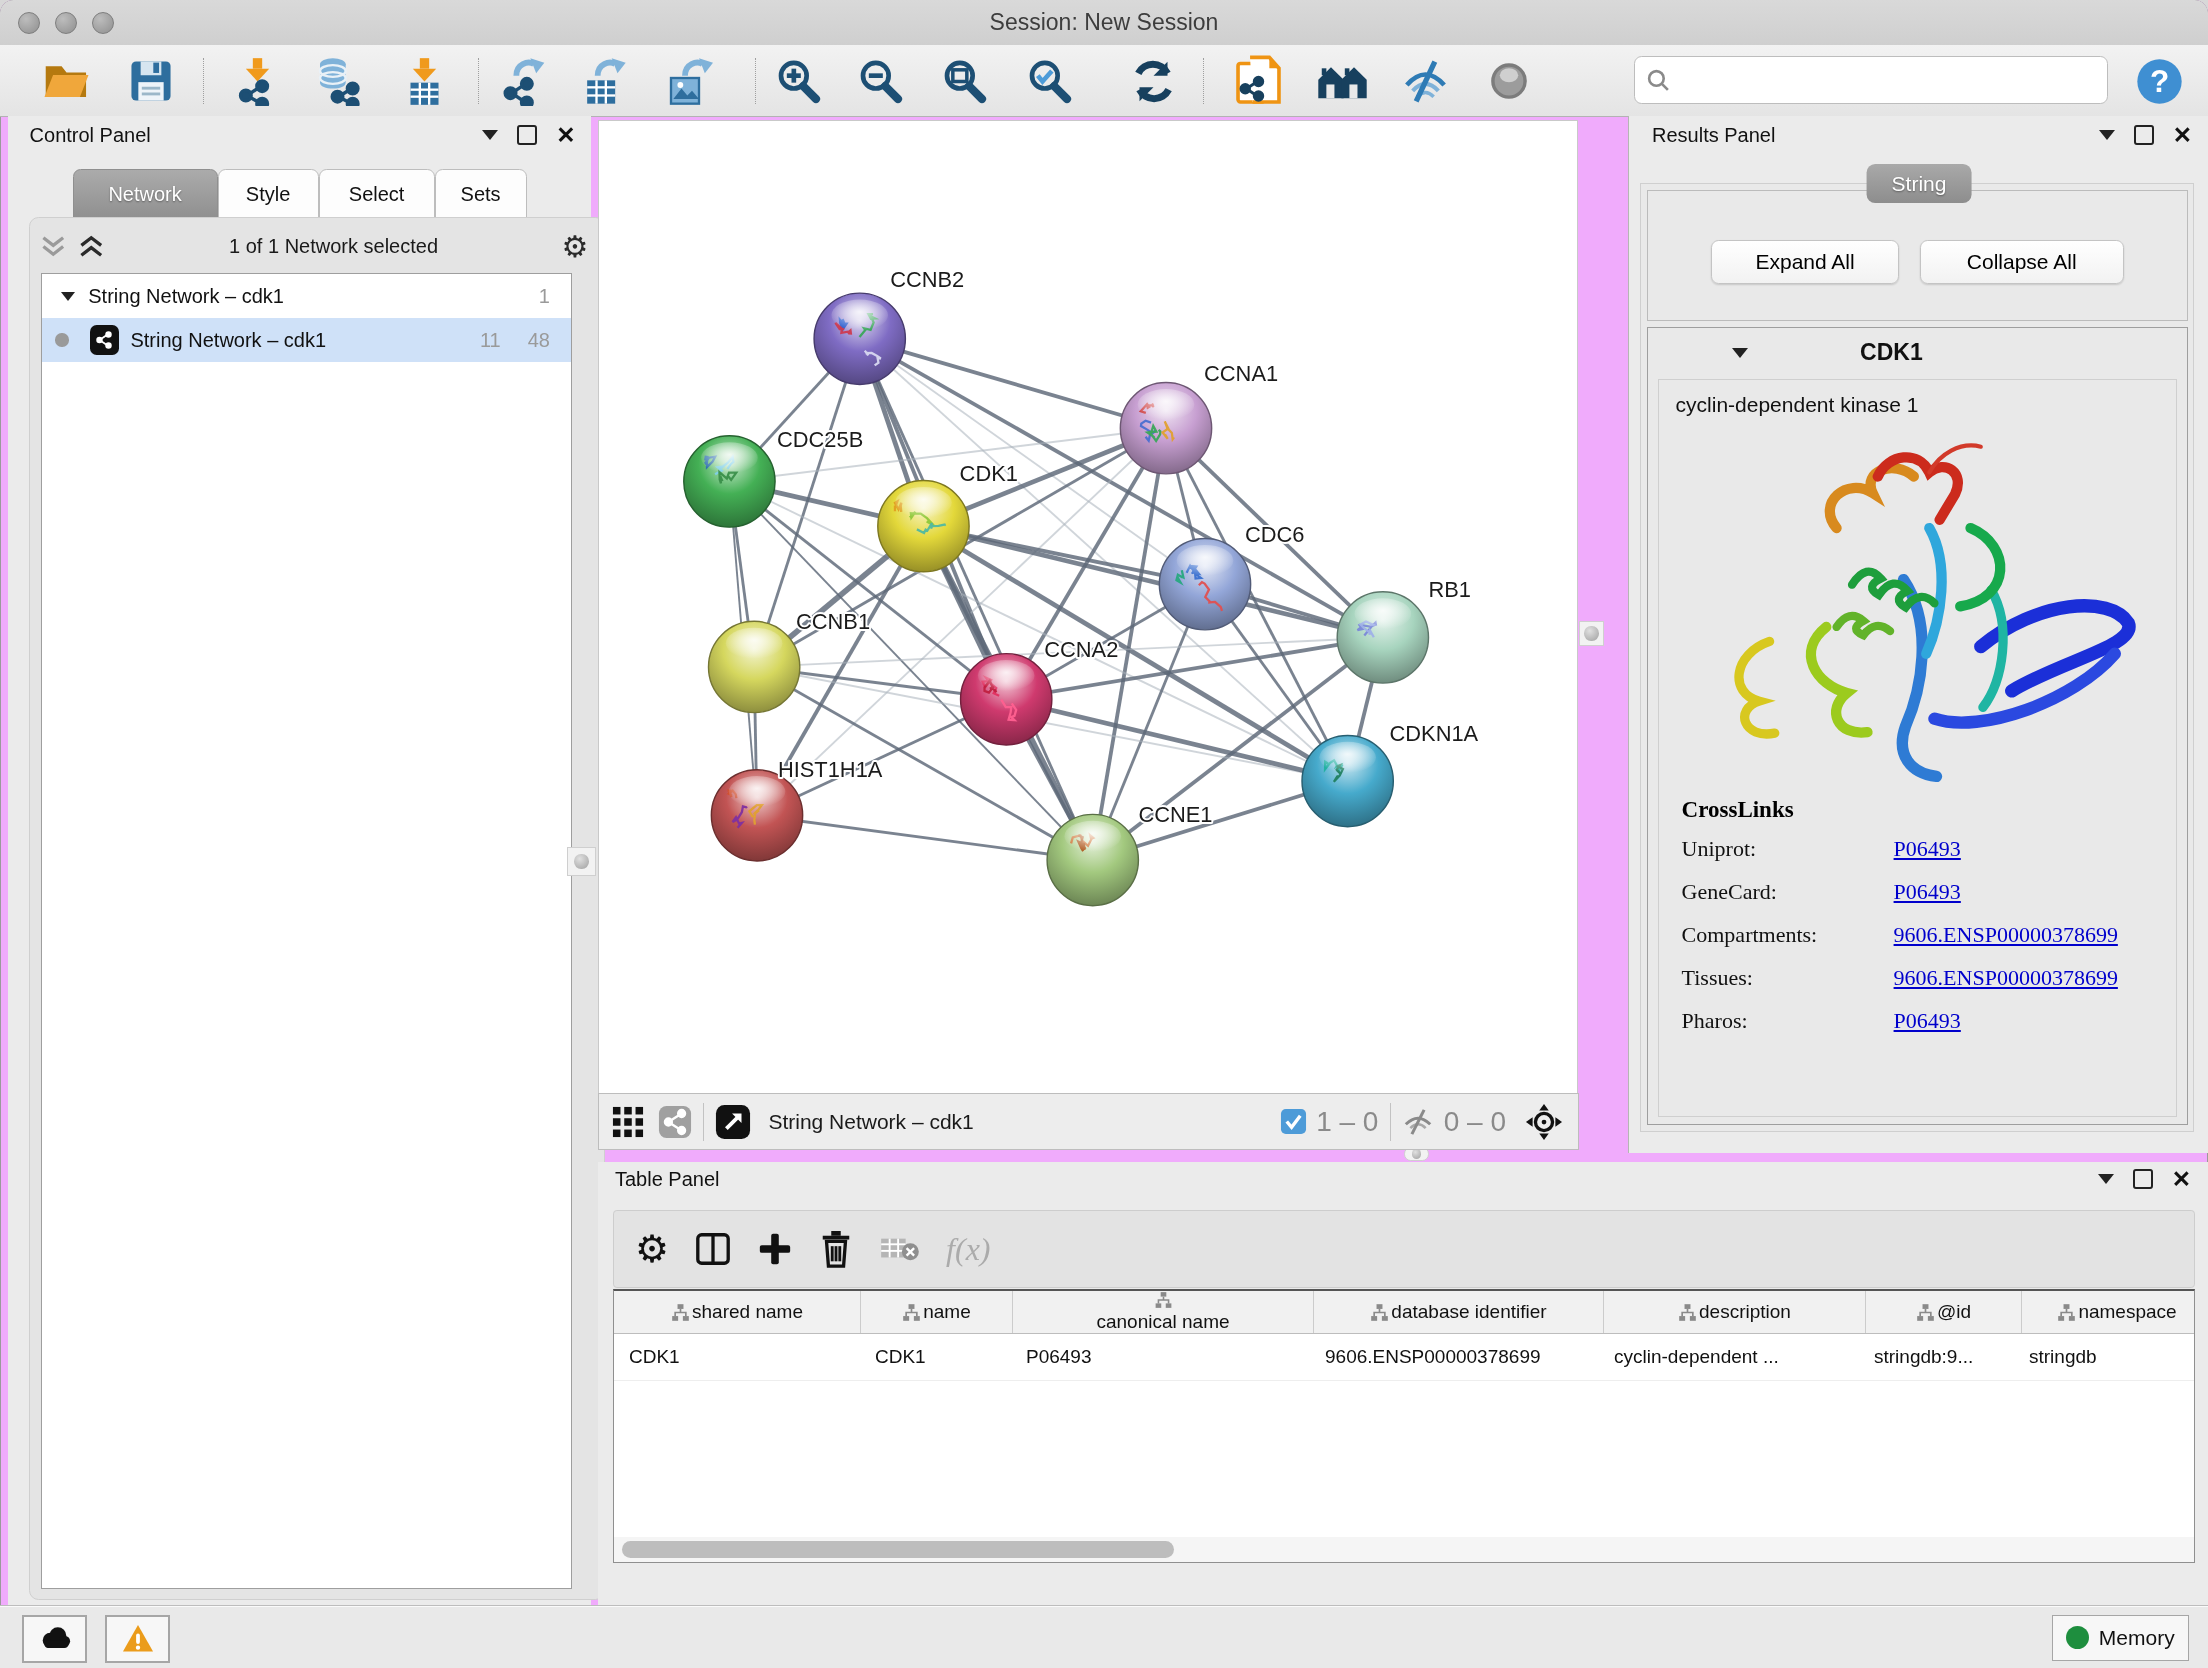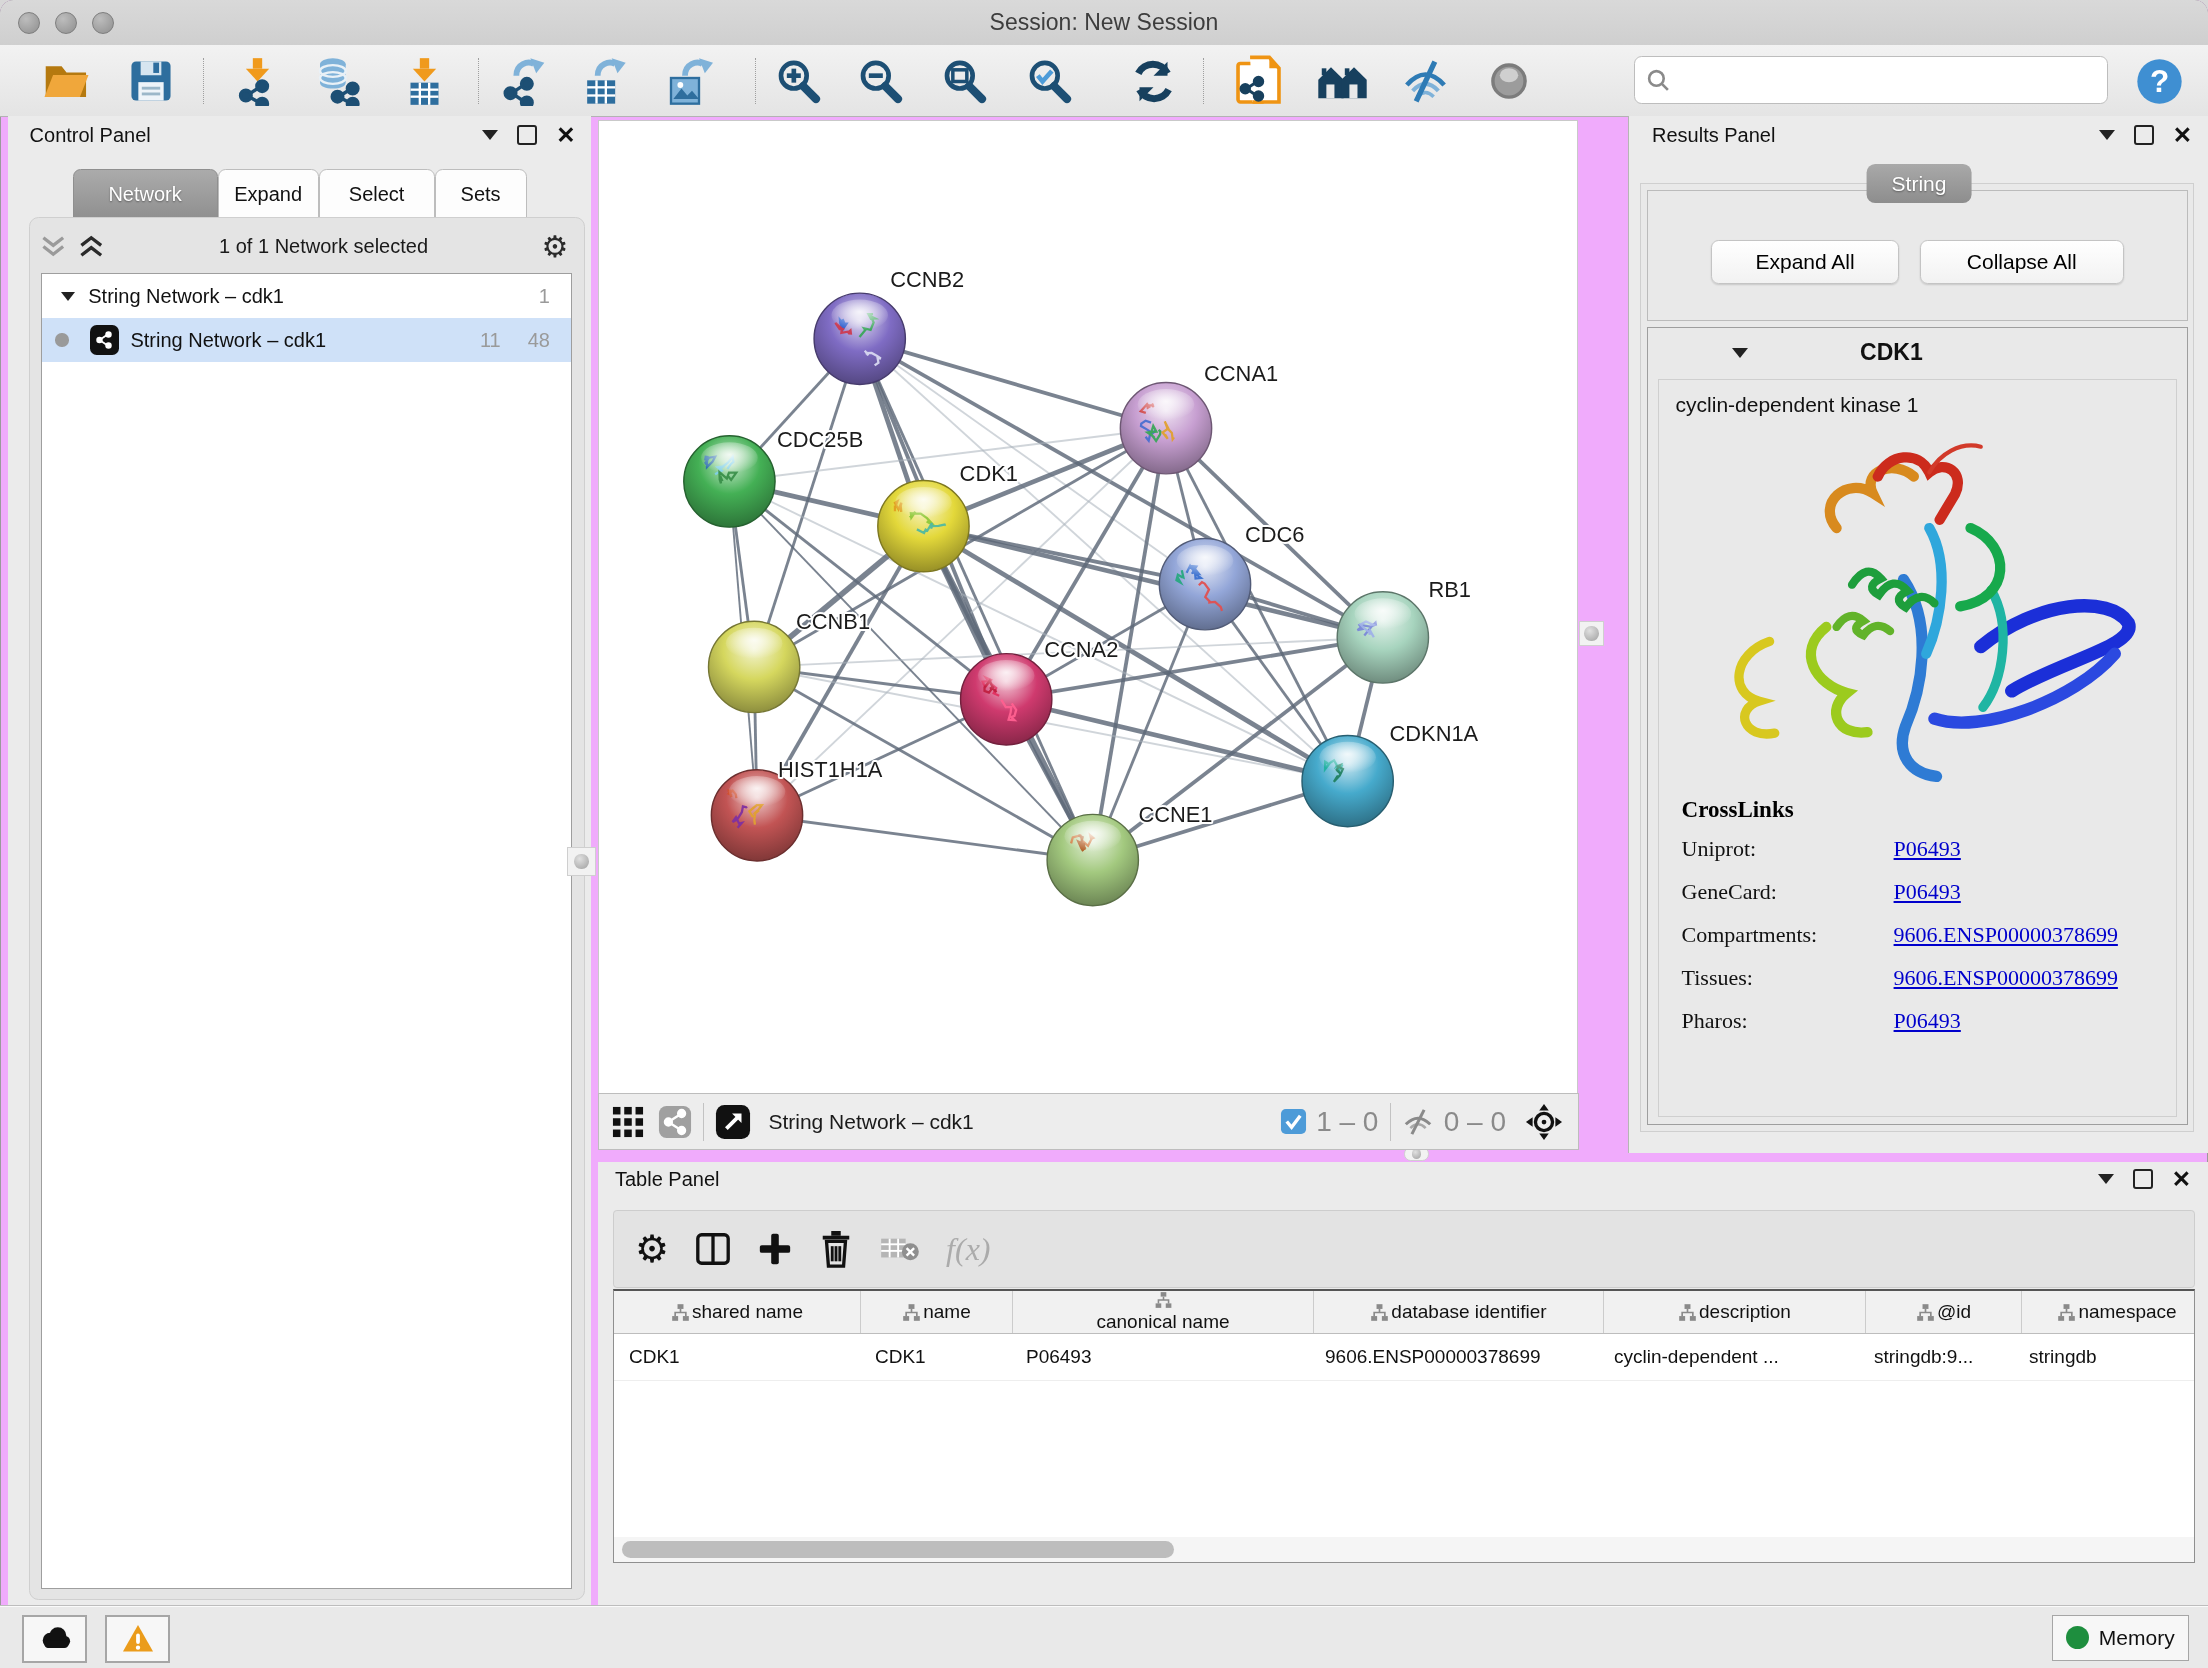--- a/index.html
+++ b/index.html
@@ -21,21 +21,21 @@
   .tri-down{width:0;height:0;border-left:8.6px solid transparent;border-right:8.6px solid transparent;border-top:10.5px solid #222;}
   .sq-btn{width:16px;height:16px;border:2.4px solid #222;border-radius:2.9px;}
   .x-btn{font-size:23px;font-weight:bold;color:#111;line-height:1;}
   
   #control-panel{position:absolute;left:7.6px;top:116px;width:583px;height:1489px;background:#ebebeb;}
   #cp-head{position:absolute;left:22px;top:7.6px;right:15px;display:flex;justify-content:space-between;align-items:center;}
   .tabstrip{position:absolute;display:flex;}
   .tab{height:49px;display:flex;align-items:center;justify-content:center;font-size:20px;border:1px solid #bdbdbd;background:#fdfdfd;color:#111;border-radius:7.6px 7.6px 0 0;cursor:pointer;}
   .tab.sel{background:linear-gradient(#ababab,#8f8f8f);color:#fff;text-shadow:0 1px 1.9px rgba(0,0,0,.4);border-color:#8f8f8f;}
   #cp-tabs{left:65px;top:53px;}
-  #cp-box{position:absolute;left:21px;top:101px;width:554px;height:1381px;background:#e4e4e4;border:1px solid #cfcfcf;border-radius:9.5px;}
+  #cp-box{position:absolute;left:21px;top:101px;width:554px;height:1381px;background:#e4e4e4;border:1px solid #cfcfcf;border-radius:9.5px;padding-left:20px;}
   #cp-selrow{position:absolute;left:9.5px;top:7.6px;right:9.5px;height:42px;display:flex;align-items:center;}
   #cp-selrow .lbl{flex:1;text-align:center;font-size:20px;color:#1a1a1a;}
   #cp-tree{position:absolute;left:11.4px;top:55px;width:529px;height:1314px;background:#fff;border:1px solid #9e9e9e;}
   .tree-row{display:flex;align-items:center;height:44px;font-size:20px;color:#111;}
   .tree-row.sel{background:#cfe1f8;}
   .cnt{color:#9a9a9a;}
   .share-badge{width:29.5px;height:29.5px;background:#111;border-radius:6.7px;display:flex;align-items:center;justify-content:center;}
   
   #canvas{position:absolute;left:598px;top:120px;width:978px;height:973px;background:#fff;border:1px solid #c9c9c9;}
   #net-svg text{font-family:"Liberation Sans",sans-serif;font-size:23px;fill:#1b1b1b;paint-order:stroke;stroke:#ffffff;stroke-width:4px;stroke-linejoin:round;}
@@ -285,21 +285,21 @@
     <div id="cp-head">
       <span class="panel-title">Control Panel</span>
       <span class="panel-btns">
         <span class="tri-down"></span>
         <span class="sq-btn"></span>
         <span class="x-btn">✕</span>
       </span>
     </div>
     <div class="tabstrip" id="cp-tabs">
       <div class="tab sel" style="width:143px">Network</div>
-      <div class="tab" style="width:99px">Expand</div>
+      <div class="tab" style="width:99px">Style</div>
       <div class="tab" style="width:114px">Select</div>
       <div class="tab" style="width:90px">Sets</div>
     </div>
     <div id="cp-box">
       <div id="cp-selrow">
         <svg width="28.5" height="25" viewBox="0 0 26 22">
             <g stroke="#9a9a9a" stroke-width="3" fill="none">
               <path d="M4 3l9 7 9-7"></path>
               <path d="M4 11l9 7 9-7"></path>
             </g>

